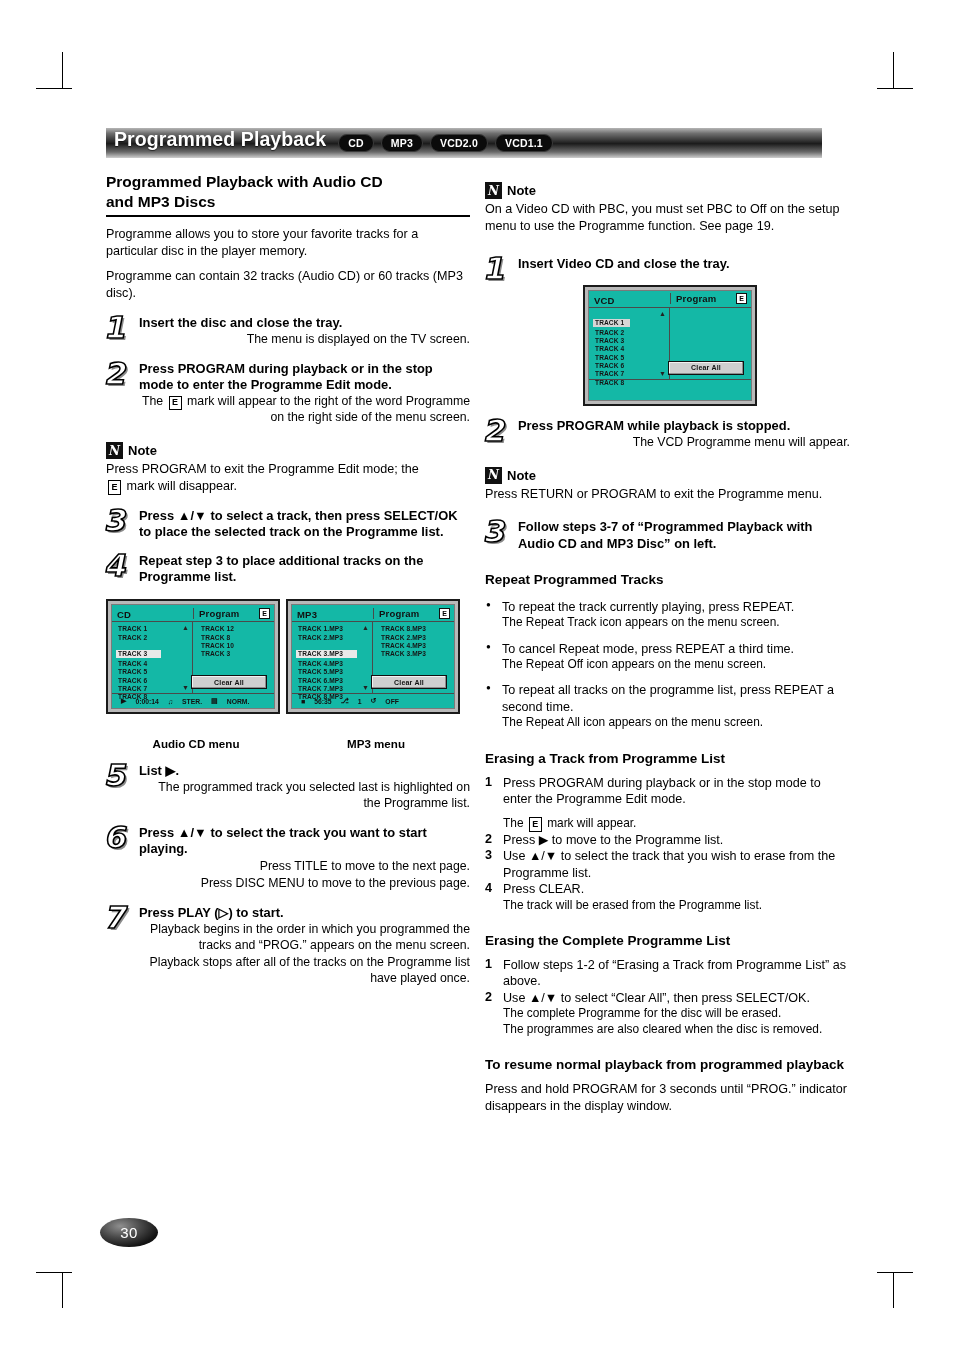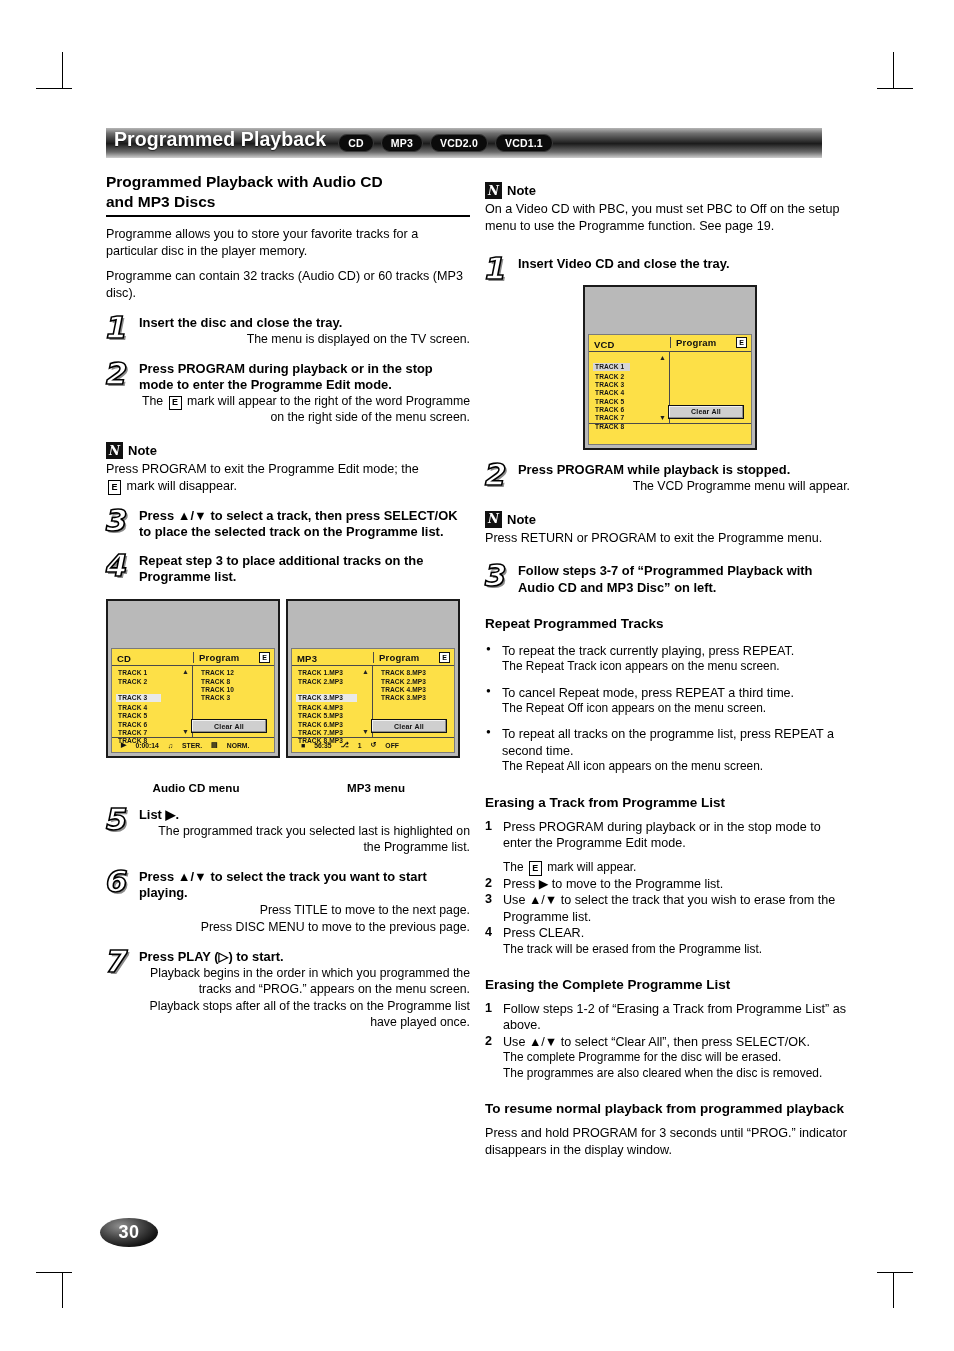--- a/index.html
+++ b/index.html
@@ -108,21 +108,21 @@
   ol.plain .l2{ font-size:11.9px; line-height:1.3; margin:0; }
   ol.plain .l2.gap{ margin-top:8px; }
 
   
   .osd-row{ display:flex; gap:6px; margin-top:14px; }
   .osd{
     width:174px; background:#b9b9b9; border:2px solid #1a1a1a;
     box-sizing:border-box; padding:3px;
   }
   .osd.vcd{ width:174px; }
-  .osd-inner{ border:1px solid #7a7a7a; background:#fde047;margin-top:44px; }
+  .osd-inner{ border:1px solid #7a7a7a; background:#14b8a6; }
   .osd-head{
     display:flex; height:16px; align-items:center;
     border-bottom:1.5px solid #4a4a4a;
   }
   .osd-head .ht{
     font-size:9.5px; font-weight:bold; color:#111; padding-left:5px;
     letter-spacing:.2px;
   }
   .osd-head .left{ width:50%; box-sizing:border-box; }
   .osd-head .right{
@@ -166,21 +166,21 @@
   .osd-caps span{ font-size:11.6px; font-weight:bold; text-align:center; }
 
   
   .pagenum{
     position:absolute; left:100px; top:1218px; width:58px; height:29px;
     border-radius:50%/50%;
     background:radial-gradient(ellipse at 35% 28%, #8f8f8f 0%, #4a4a4a 38%, #141414 72%, #0a0a0a 100%);
     display:flex; align-items:center; justify-content:center;
   }
   .pagenum span{
-    color:#fff; font-size:18px; font-weight:bold; letter-spacing:.5px;
+    color:#fff; font-size:15px; font-weight:normal; letter-spacing:.5px;
   }
 </style>
 </head>
 <body>
 
 <div class="page">
 
   <div class="crop v" style="left:62px;top:52px;"></div>
   <div class="crop h" style="left:36px;top:88px;"></div>
   <div class="crop v" style="left:893px;top:52px;"></div>

